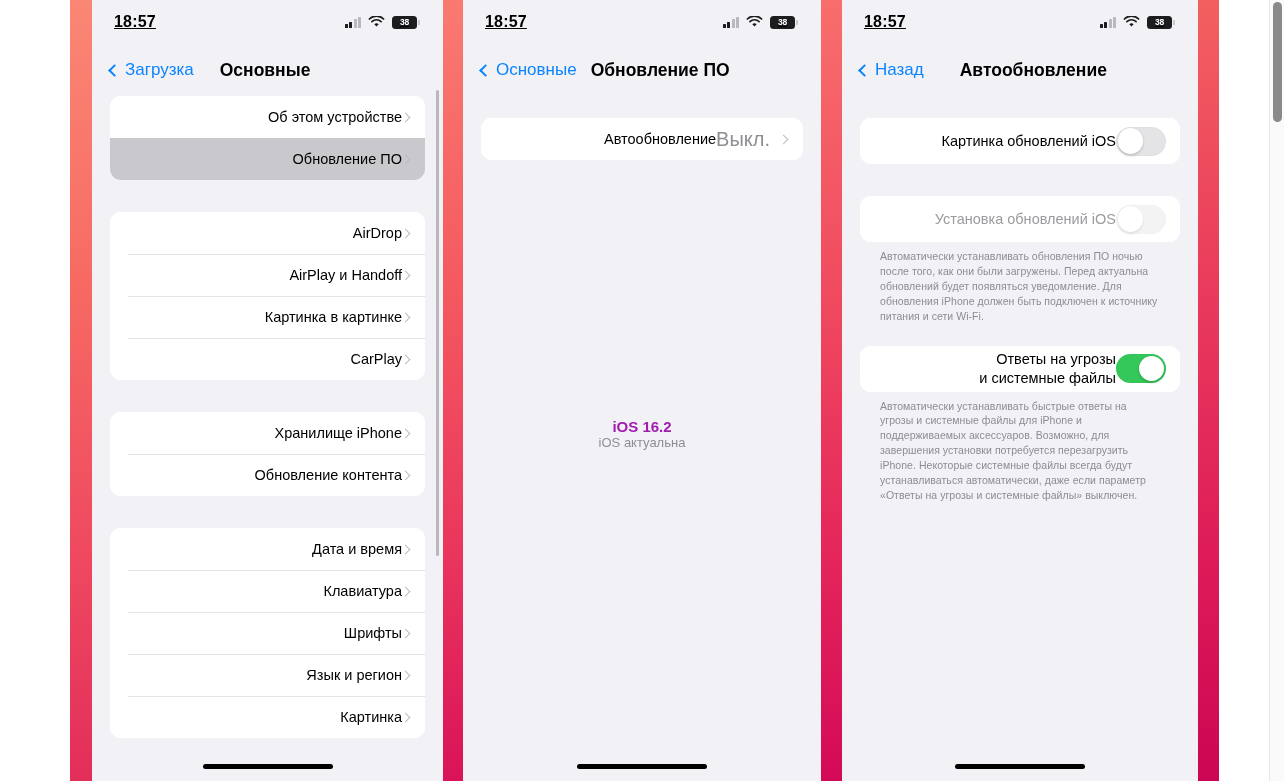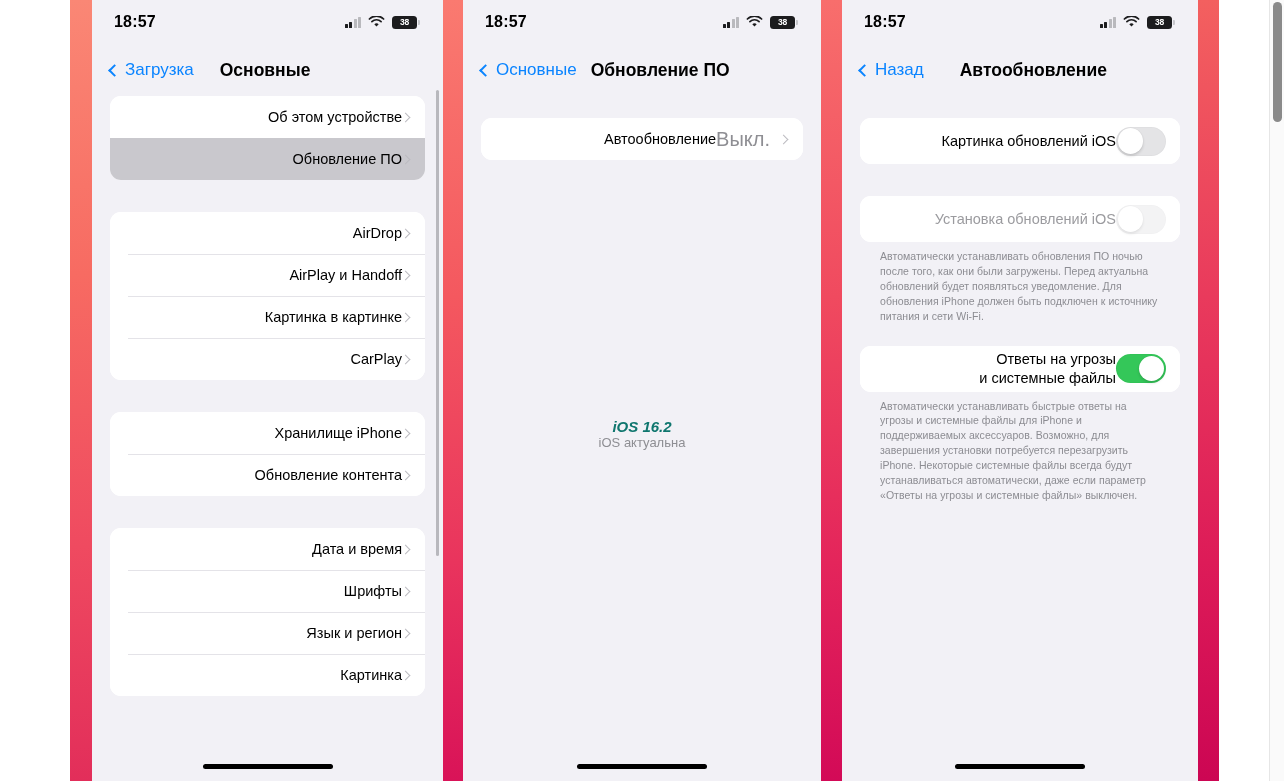--- a/index.html
+++ b/index.html
@@ -40,20 +40,21 @@
   .phone-2 { left: 463px;  width: 358px; }
   .phone-3 { left: 842px;  width: 356px; }
 
   
   .statusbar {
     position: relative;
     height: 44px;
     display: flex; align-items: center;
     justify-content: space-between;
     padding: 0 26px 0 22px;
+    text-decoration: underline;
   }
   .clock {
     font-size: 16px; font-weight: bold; color: #000;
     letter-spacing: 0.2px;
   }
   .status-icons { display: flex; align-items: center; gap: 7px; }
   .sig { display: flex; align-items: flex-end; gap: 1.5px; height: 11px; }
   .sig i { display: block; width: 3px; background: #1c1c1e; border-radius: 0.5px; }
   .sig i:nth-child(1) { height: 4px; }
   .sig i:nth-child(2) { height: 6px; }
@@ -164,21 +165,21 @@
     font-size: 10.5px; line-height: 1.42;
     color: #8c8c92;
     letter-spacing: 0.05px;
   }
 
   
   .center-block {
     position: absolute; left: 0; right: 0; top: 418px;
     text-align: center;
   }
-  .ver-title { font-size: 15px; font-weight: bold; color: #0f766e; font-style: italic; }
+  .ver-title { font-size: 15px; font-weight: bold; color: #a21caf; }
   .ver-sub   { font-size: 13px; color: #8e8e93; margin-top: 0; }
 
   
   .home-ind {
     position: absolute; bottom: 12px; left: 50%;
     transform: translateX(-50%);
     width: 130px; height: 5px; border-radius: 3px;
     background: #000;
   }
 
@@ -290,20 +291,24 @@
       </div>
 
       <div class="gap-lg"></div>
 
       <div class="group">
         <div class="row">
           <span class="row-label">Дата и время</span>
           <span class="chev-right"></span>
         </div>
         <div class="row">
+          <span class="row-label">Клавиатура</span>
+          <span class="chev-right"></span>
+        </div>
+        <div class="row">
           <span class="row-label">Шрифты</span>
           <span class="chev-right"></span>
         </div>
         <div class="row">
           <span class="row-label">Язык и регион</span>
           <span class="chev-right"></span>
         </div>
         <div class="row">
           <span class="row-label">Картинка</span>
           <span class="chev-right"></span>

